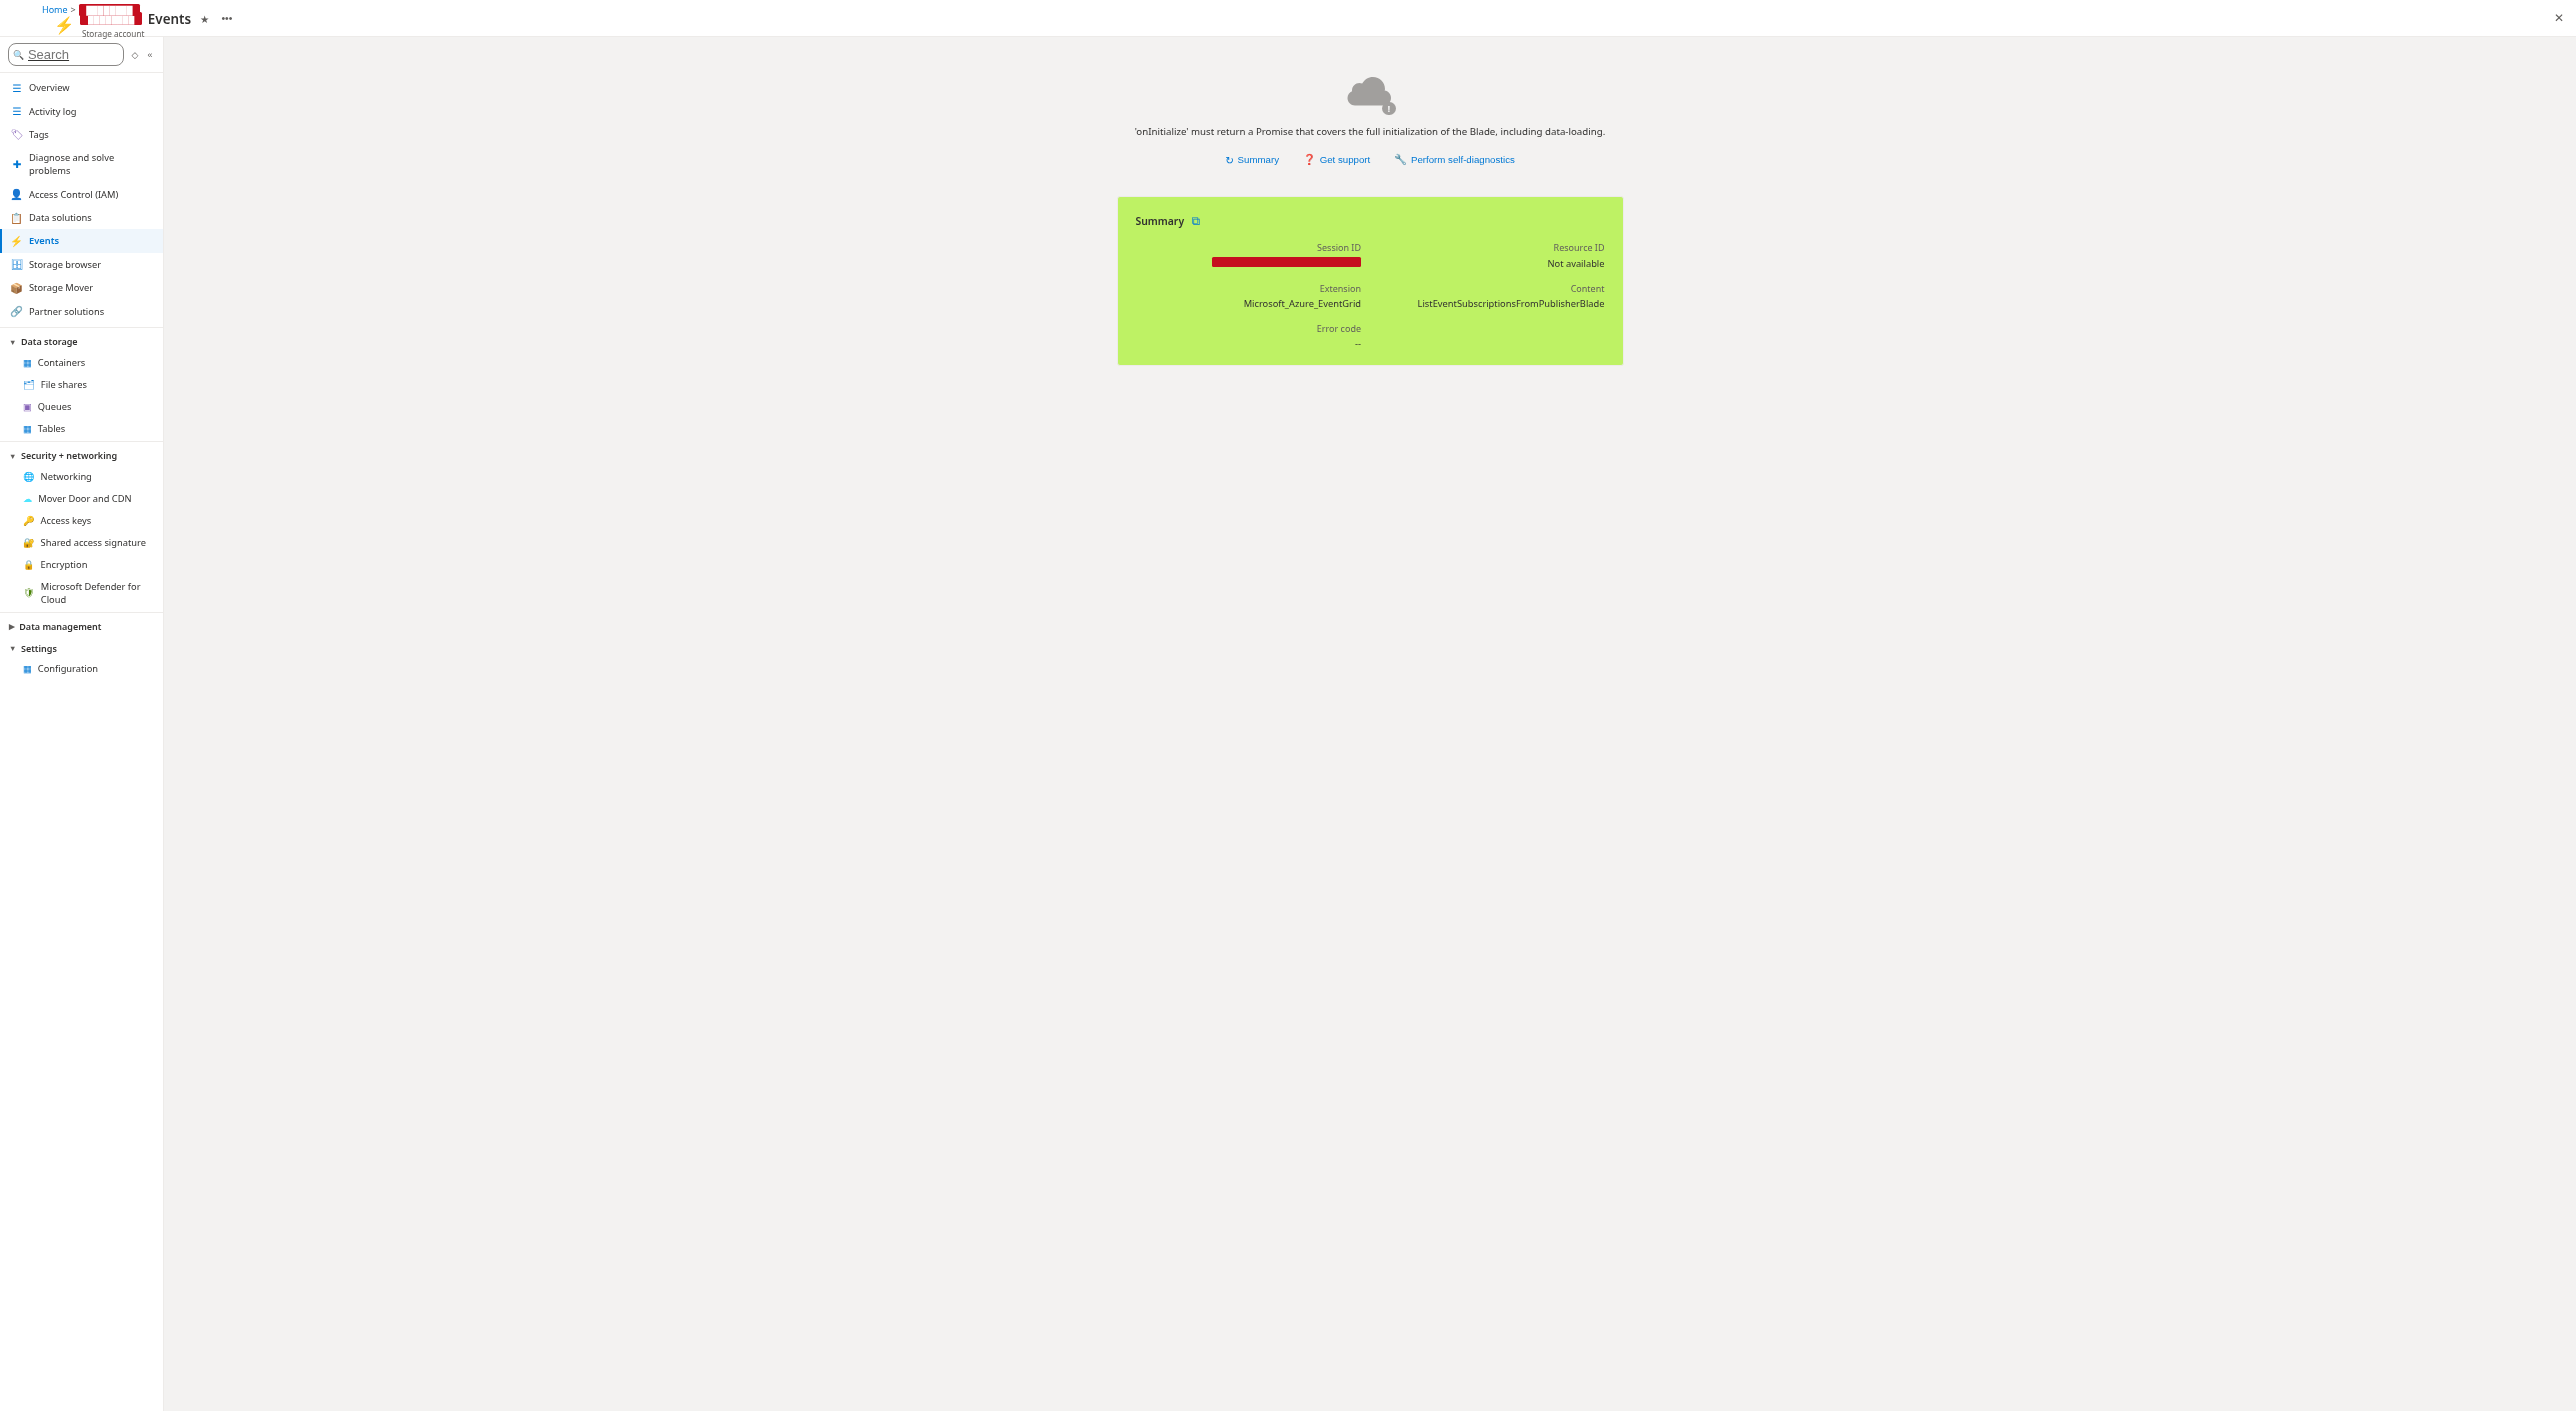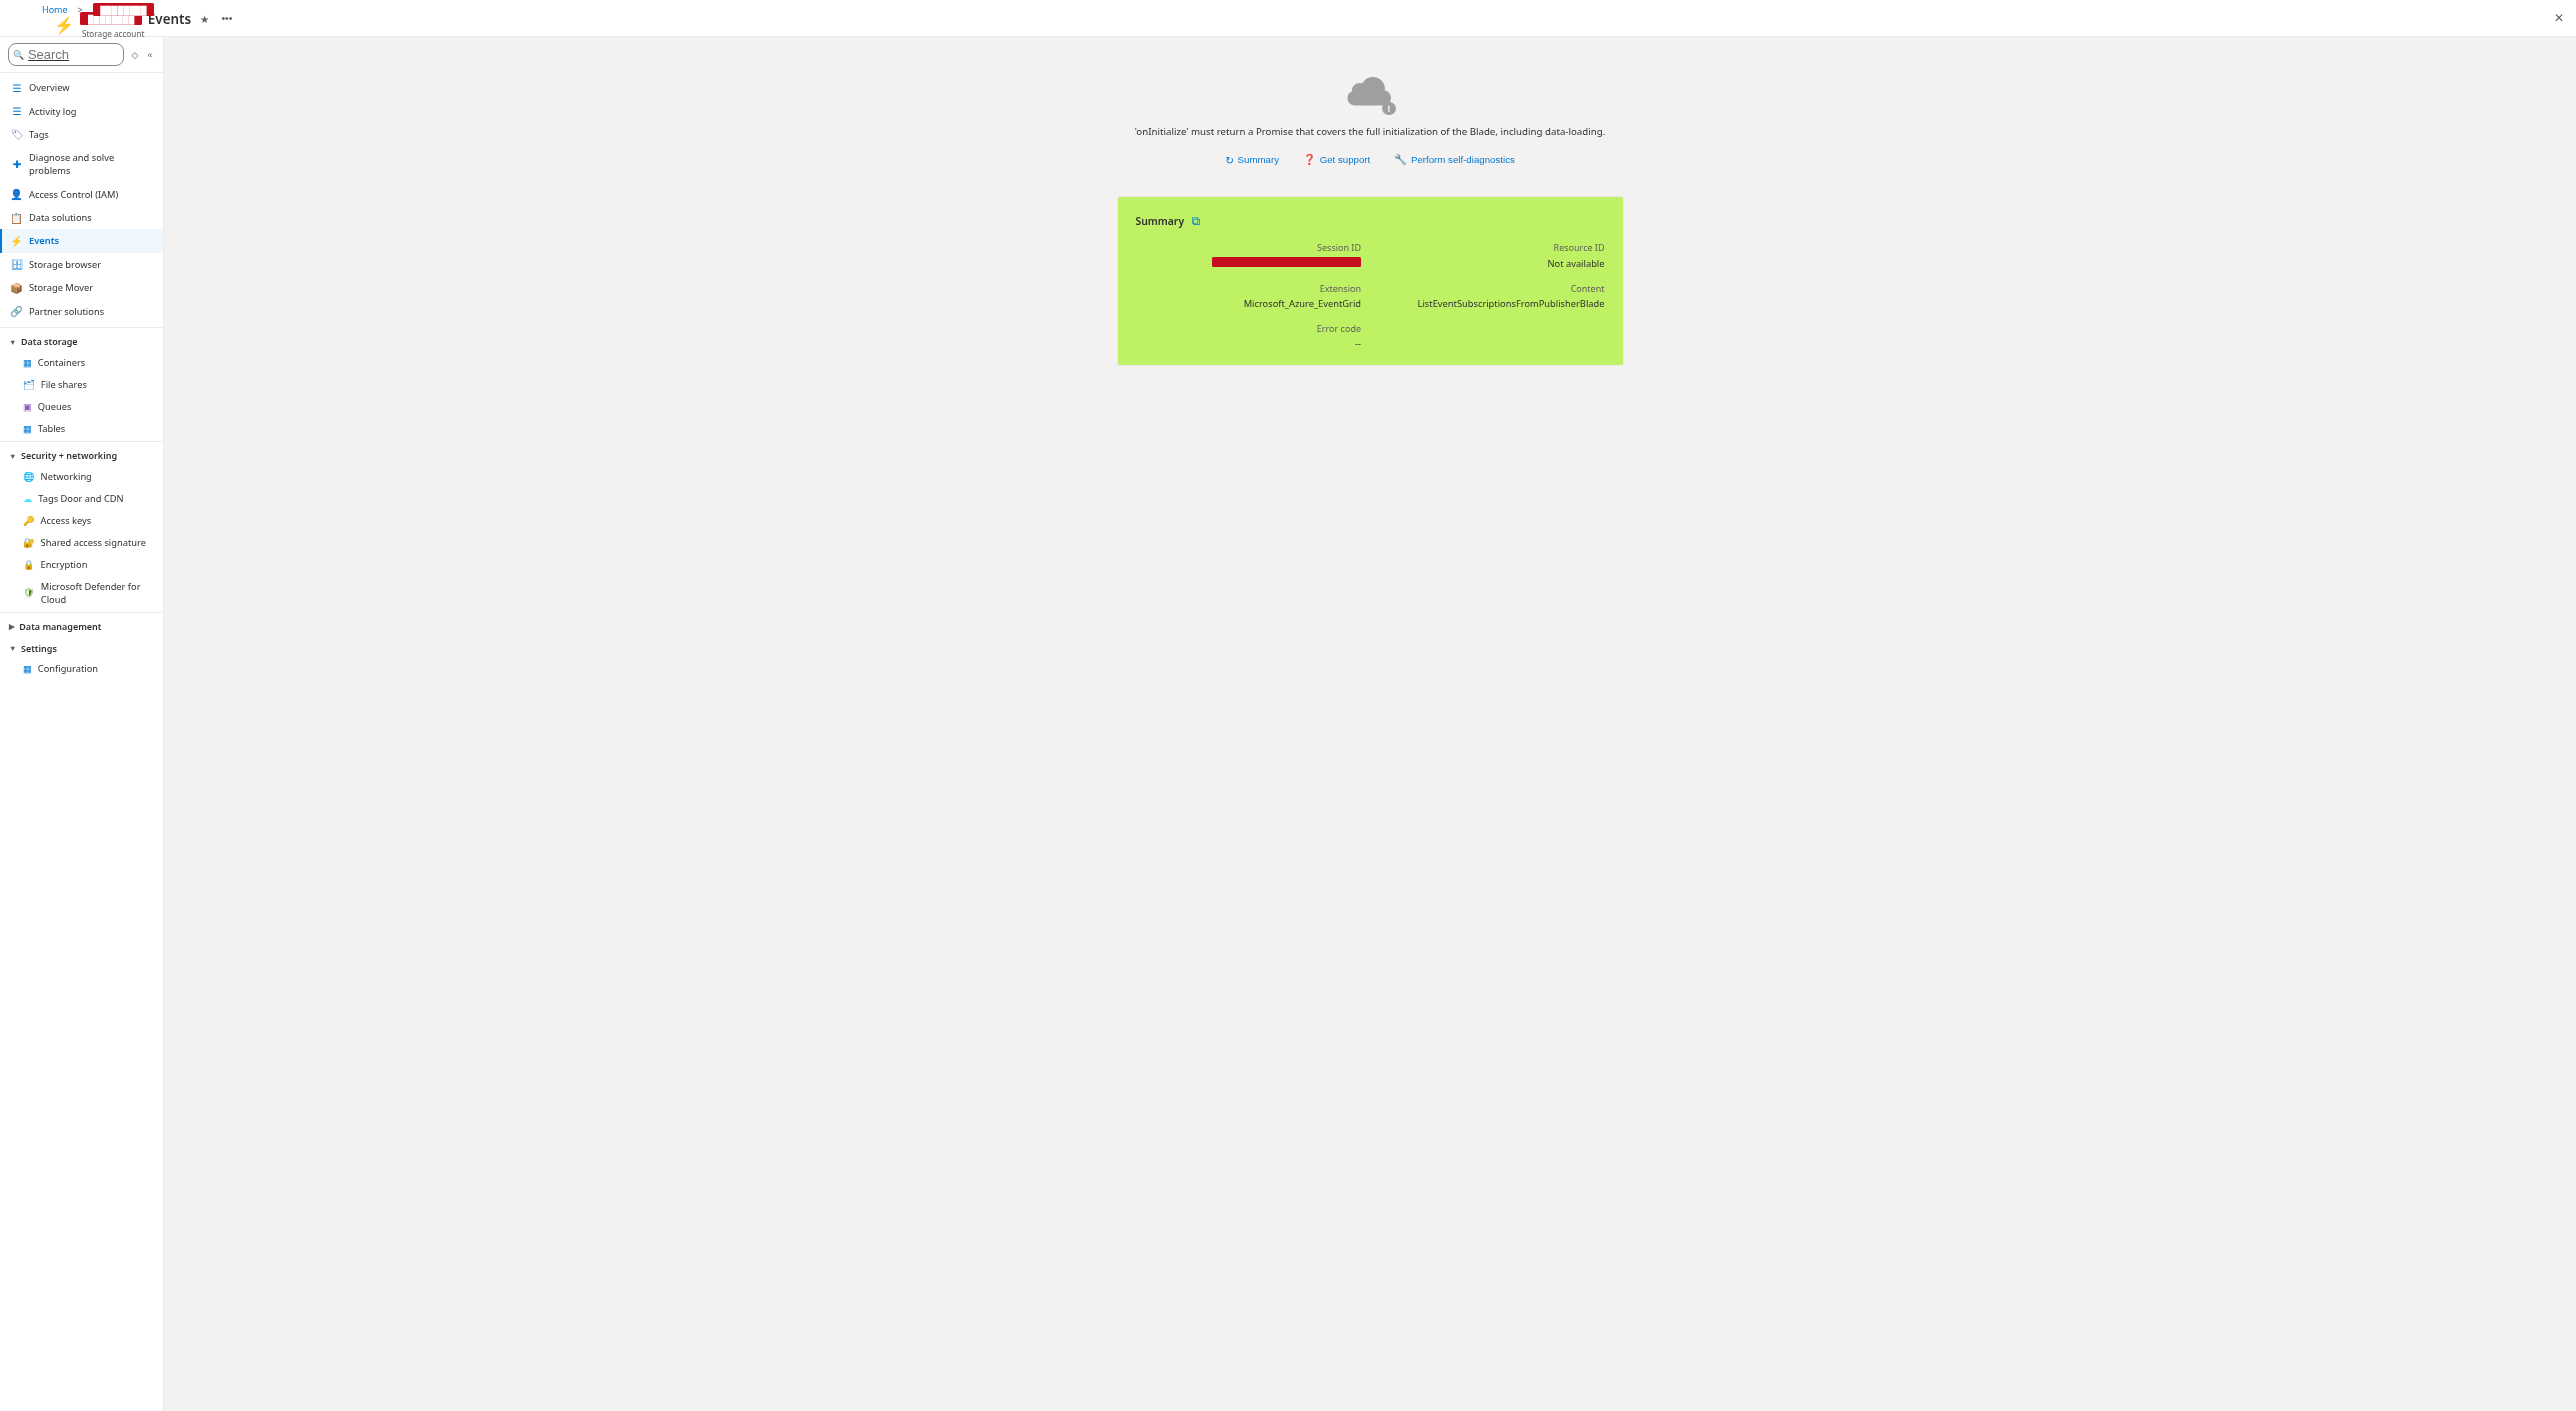--- a/index.html
+++ b/index.html
@@ -17,24 +17,24 @@
       background: #fff;
       height: 37px;
       display: flex;
       align-items: center;
       padding: 0 9px;
       border-bottom: 0.7px solid #edebe9;
       position: relative;
     }
     .breadcrumb {
       display: flex;
-      align-items: center;
+      align-items: flex-end;
       font-size: 9px;
       color: #0078d4;
-      gap: 10px;
+      gap: 3px;
       position: absolute;
       top: 3px;
       left: 42px;
     }
     .breadcrumb .sep { color: #605e5c; }
     .breadcrumb .current {
       background: #c50f1f;
       color: white;
       padding: 0.7px 7.5px;
       border-radius: 1.5px;
@@ -430,21 +430,21 @@
       <span class="chevron">▼</span>
       <span>Security + networking</span>
     </div>
     <div>
       <div class="nav-sub-item">
         <span class="nav-icon icon-blue">🌐</span>
         <span>Networking</span>
       </div>
       <div class="nav-sub-item">
         <span class="nav-icon icon-lightblue">☁</span>
-        <span>Tags Door and CDN</span>
+        <span>Mover Door and CDN</span>
       </div>
       <div class="nav-sub-item">
         <span class="nav-icon icon-yellow">🔑</span>
         <span>Access keys</span>
       </div>
       <div class="nav-sub-item">
         <span class="nav-icon icon-cyan">🔐</span>
         <span>Shared access signature</span>
       </div>
       <div class="nav-sub-item">

